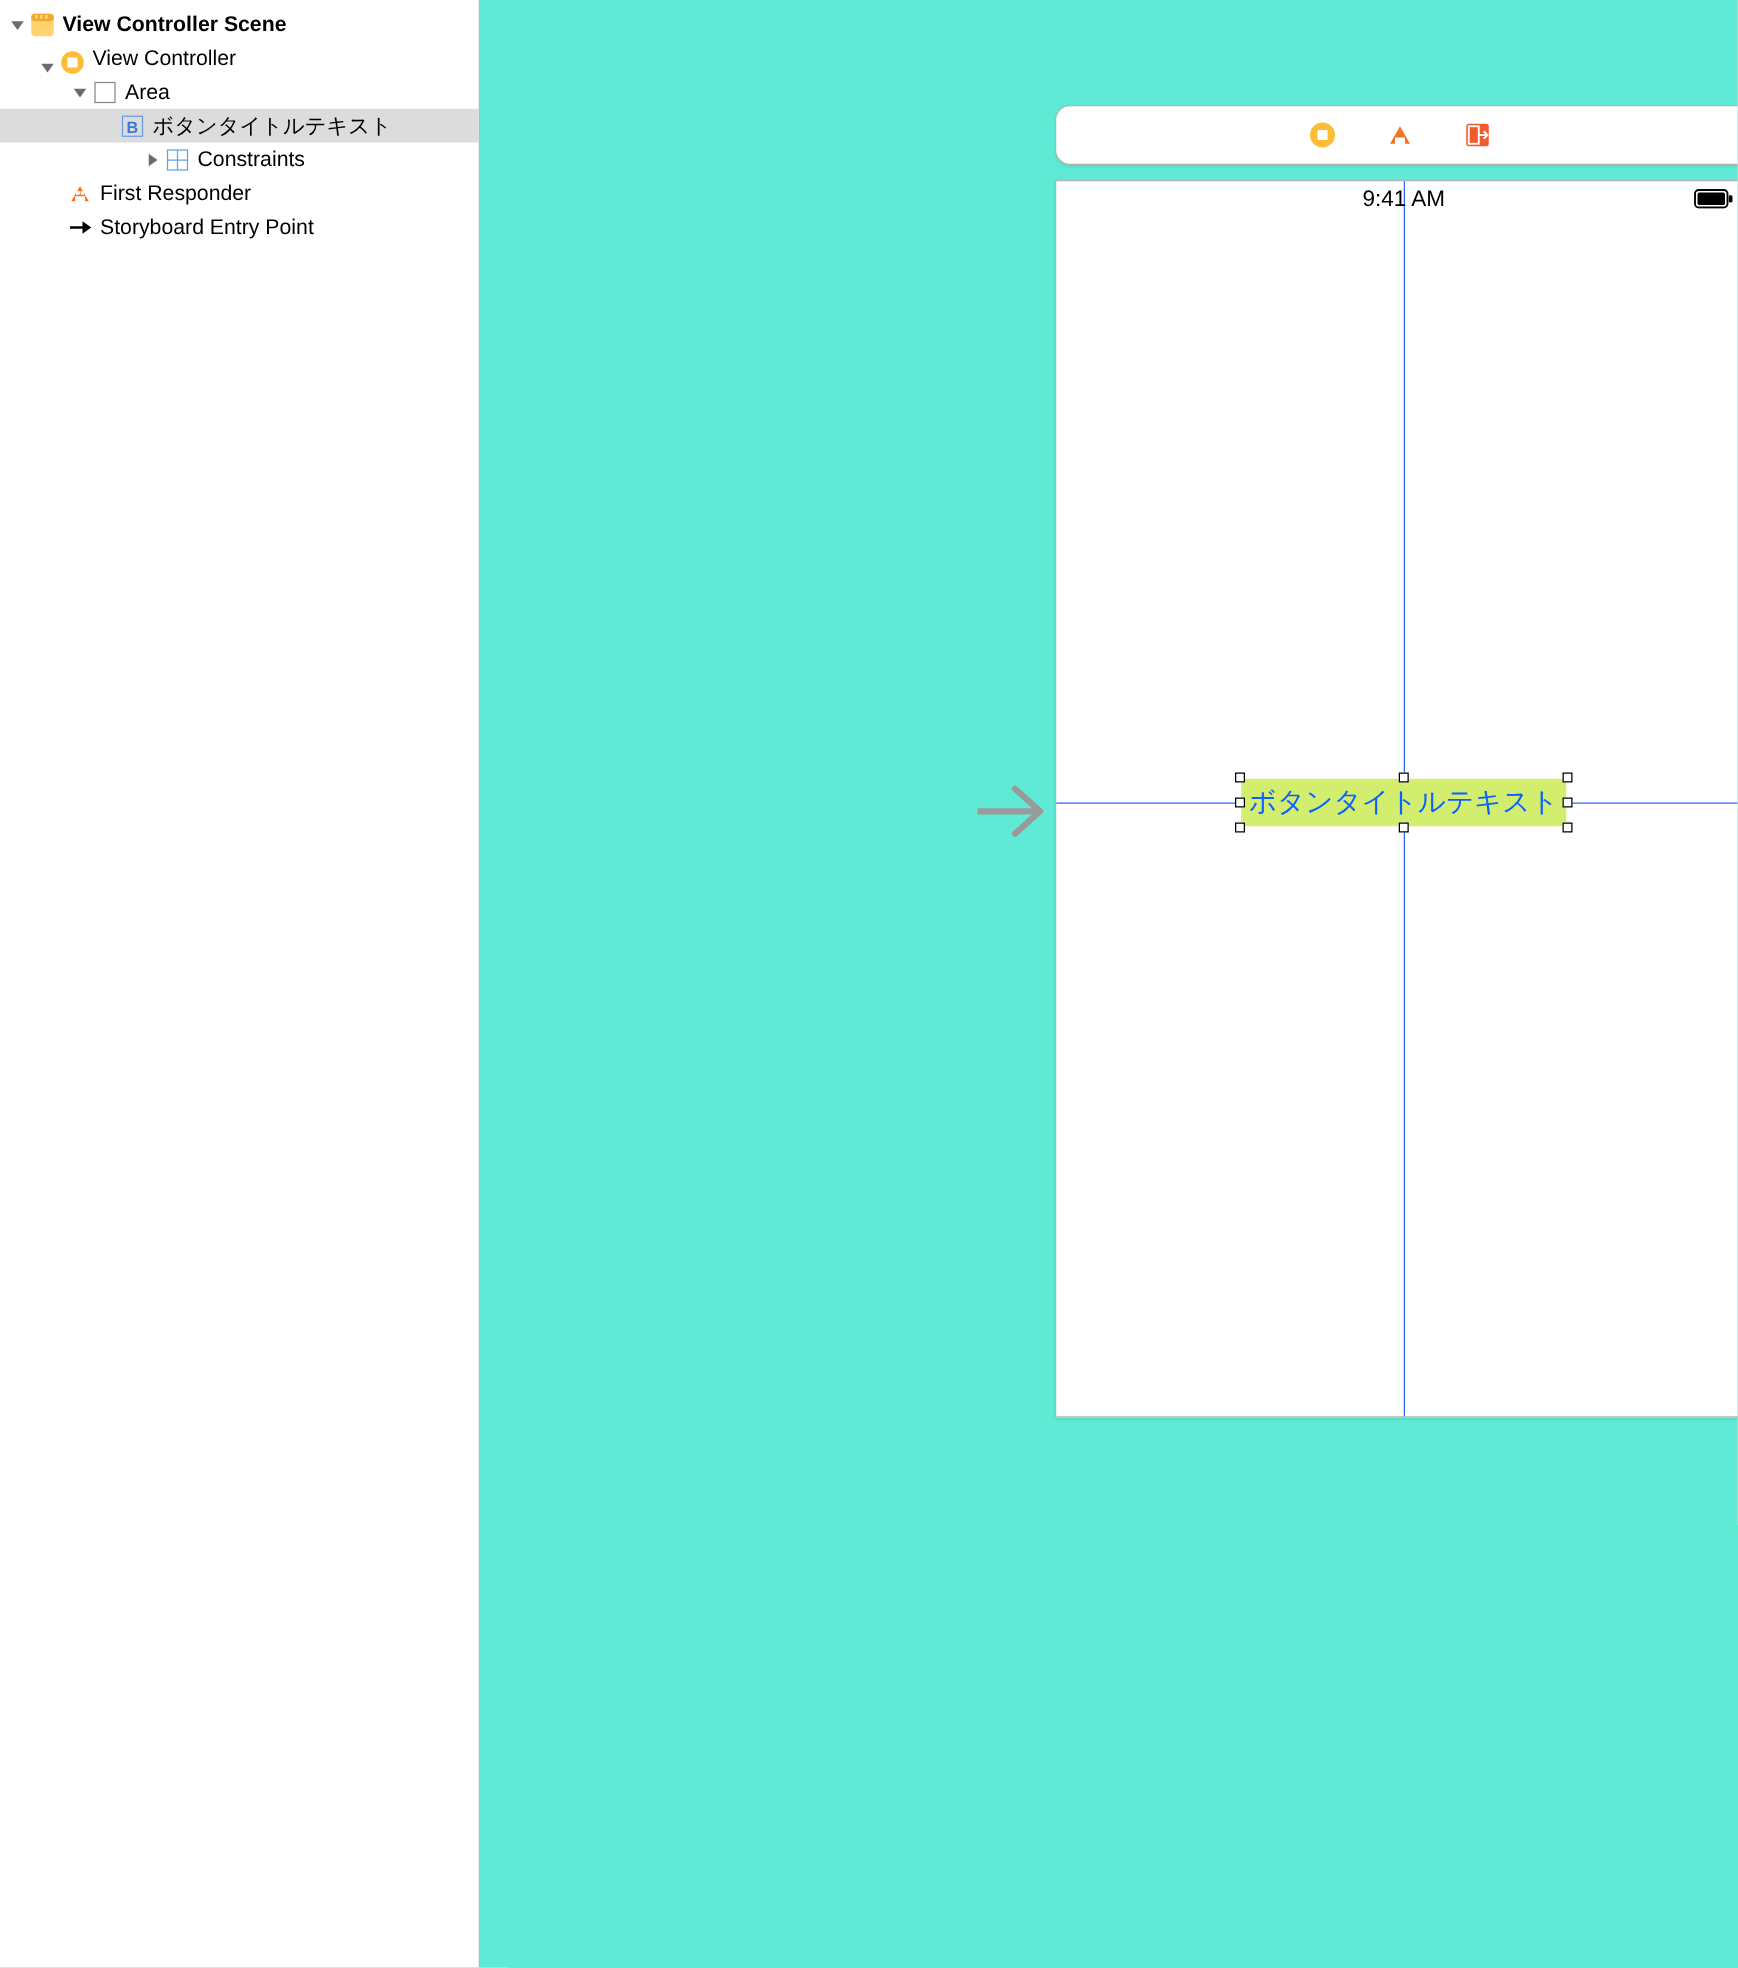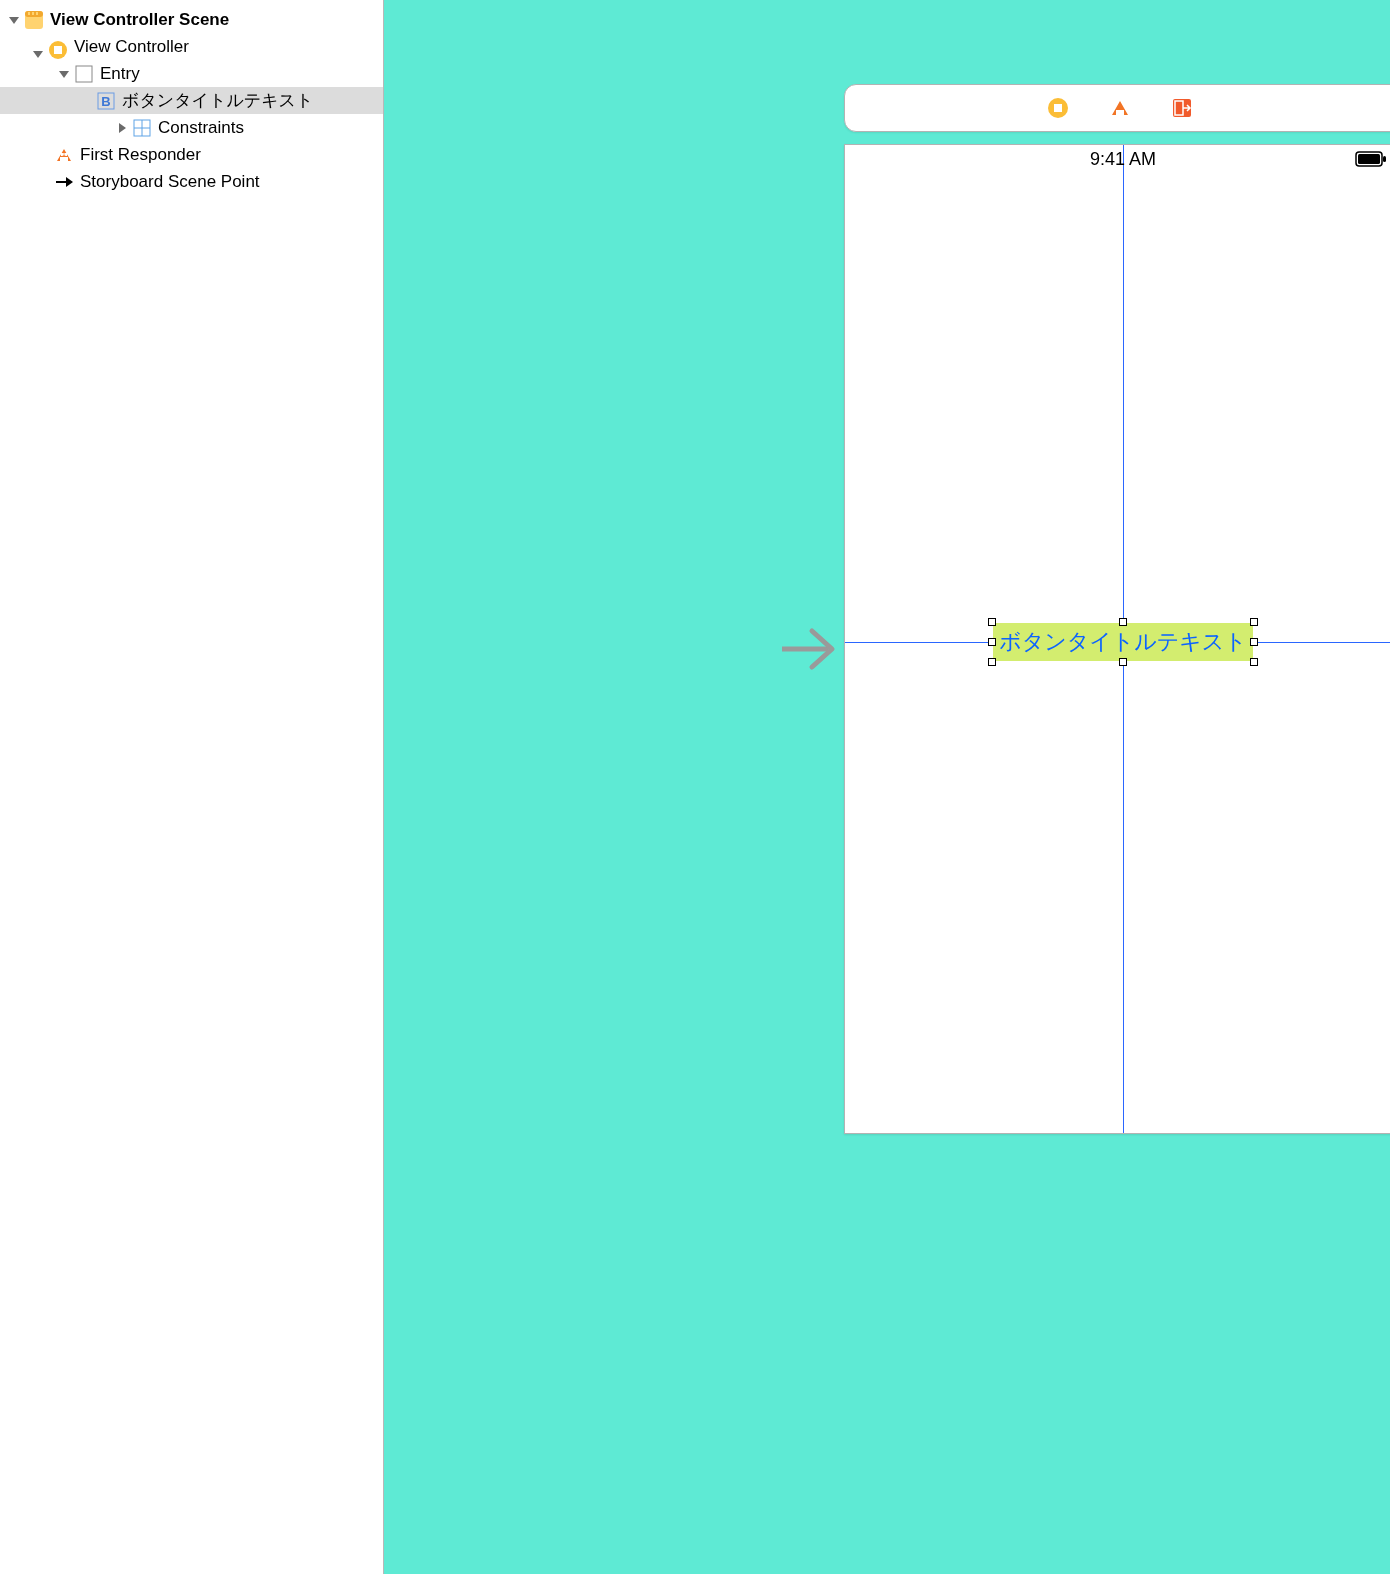--- a/index.html
+++ b/index.html
@@ -158,21 +158,21 @@
     <span class="tri">
       <svg viewBox="0 0 12 12">
           <polygon points="1,3 11,3 6,10" fill="#6b6b6b"></polygon>
         </svg>
     </span>
     <span class="icon">
       <svg viewBox="0 0 20 20">
           <rect x="2" y="2" width="16" height="16" fill="none" stroke="#888" stroke-width="1"></rect>
         </svg>
     </span>
-    <span>Entry</span>
+    <span>Area</span>
   </div>
 
 
   <div class="row pad-3 selected">
     <span class="icon">
       <svg viewBox="0 0 20 20">
           <rect x="2" y="2" width="16" height="16" fill="none" stroke="#6a9be4" stroke-width="1"></rect>
           <text x="10" y="15" text-anchor="middle" font-size="13" fill="#3e78d6" font-family="Arial" font-weight="600">B</text>
         </svg>
     </span>
@@ -207,21 +207,21 @@
   </div>
 
 
   <div class="row" style="padding-left:54px">
     <span class="icon">
       <svg viewBox="0 0 20 20">
           <line x1="2" y1="10" x2="15" y2="10" stroke="#000" stroke-width="2"></line>
           <polygon points="12,5 19,10 12,15" fill="#000"></polygon>
         </svg>
     </span>
-    <span>Storyboard Scene Point</span>
+    <span>Storyboard Entry Point</span>
   </div>
 </div>
 
 <div class="canvas">
 
   <div class="entry-arrow">
     <svg width="56" height="48" viewBox="0 0 56 48">
       <line x1="0" y1="24" x2="44" y2="24" stroke="#9a9a9a" stroke-width="5" stroke-linecap="round"></line>
       <path d="M30 6 L50 24 L30 42" fill="none" stroke="#9a9a9a" stroke-width="5" stroke-linecap="round" stroke-linejoin="round"></path>
     </svg>

